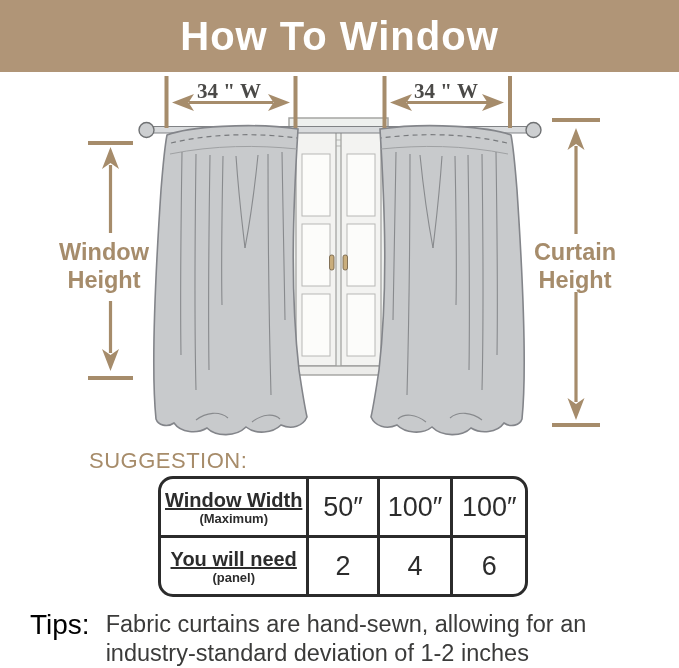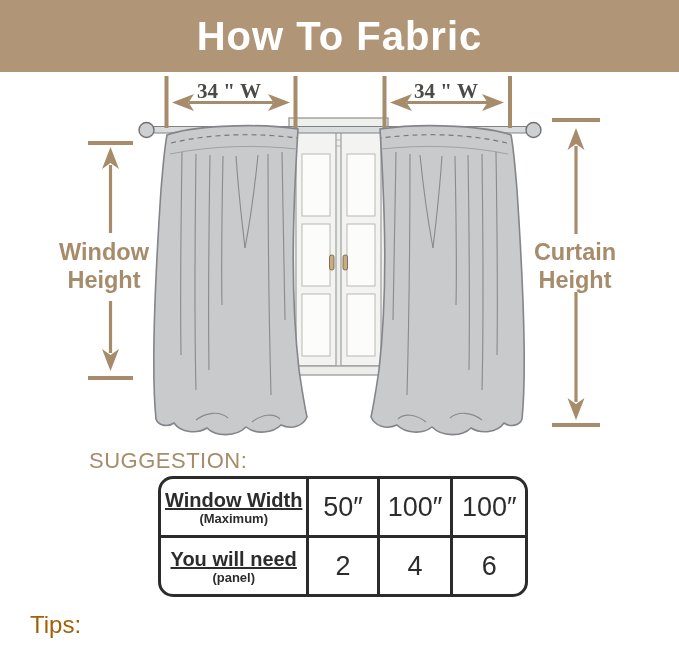--- a/index.html
+++ b/index.html
@@ -24,34 +24,34 @@
   .table-wrap tr:first-child td{border-bottom:3px solid #2b2b2b;}
   .table-wrap td.c1{width:147px;}
   .table-wrap td.c2{width:68px;}
   .table-wrap td.c3{width:71px;}
   .table-wrap td.c4{width:72px;}
   .cell-label{font-size:20px;font-weight:bold;line-height:22px;text-decoration:underline;}
   .cell-sub{font-size:13px;font-weight:bold;line-height:15px;}
   .val{font-size:27px;font-weight:500;}
 
   .tips{position:absolute;left:30px;top:610px;display:flex;align-items:flex-start;}
-  .tips .tips-label{color:#a16207;font-size:24px;line-height:29px;white-space:nowrap;}
+  .tips .tips-label{color:#000000;font-size:28px;line-height:29px;white-space:nowrap;}
   .tips p{margin:0 0 0 16px;color:#3b3b3a;font-size:23.5px;line-height:29px;width:555px;}
 
   svg text{user-select:none;}
   .annot-text{font-family:"Liberation Sans",sans-serif;font-weight:bold;fill:#a68c6b;}
   .dim-text{font-family:"Liberation Serif",serif;font-weight:600;fill:#4b4a48;}
 </style>
 </head>
 <body>
 
 <div class="page">
 
   <div class="banner">
-    <h1>How To Fabric</h1>
+    <h1>How To Window</h1>
   </div>
 
   <svg class="diagram" viewBox="0 0 679 375">
 
     <g>
       <rect x="289" y="48" width="99" height="252" fill="#eef0ee" stroke="#a5a5a3" stroke-width="1.5"></rect>
       <line x1="289" y1="70" x2="388" y2="70" stroke="#b5b5b3" stroke-width="1"></line>
       <line x1="289" y1="76" x2="388" y2="76" stroke="#b5b5b3" stroke-width="1"></line>
       <rect x="296" y="62" width="40" height="234" fill="#f3f3f1" stroke="#a5a5a3" stroke-width="1.3"></rect>
       <rect x="341" y="62" width="40" height="234" fill="#f3f3f1" stroke="#a5a5a3" stroke-width="1.3"></rect>
@@ -159,15 +159,16 @@
         <td class="c2 val">2</td>
         <td class="c3 val">4</td>
         <td class="c4 val">6</td>
       </tr>
     </tbody>
       </table>
   </div>
 
   <div class="tips">
     <span class="tips-label">Tips:</span>
+    <p>Fabric curtains are hand-sewn, allowing for an industry-standard deviation of 1-2 inches</p>
   </div>
 
 </div>
 
 </body></html>

